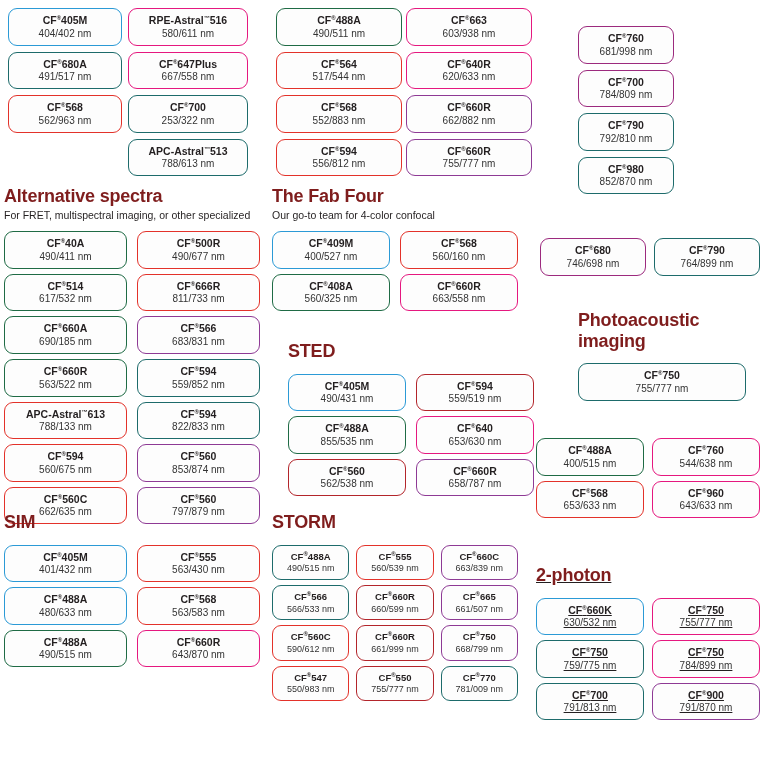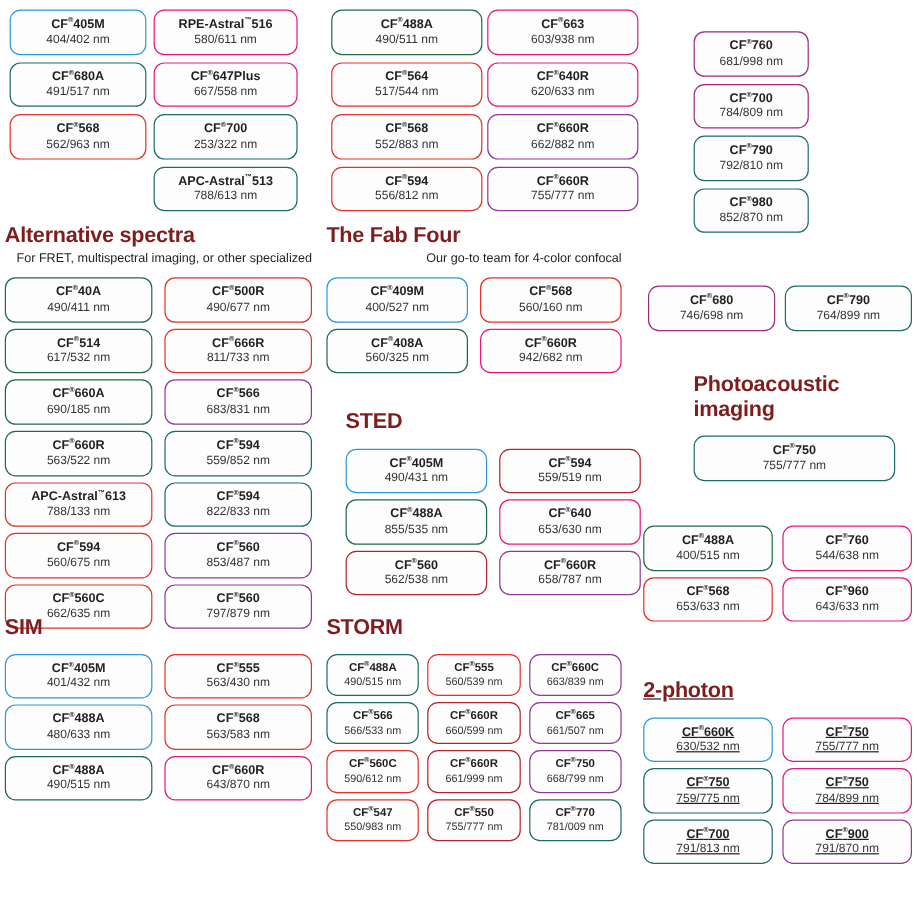--- a/index.html
+++ b/index.html
@@ -30,21 +30,21 @@
     text-align: left;
     color: #7f1d1d;
     line-height: 1.15;
     letter-spacing: -0.2px;
   }
   .sec-title.big {
     font-size: 18px;
   }
   .sec-sub {
     font-size: 10.5px;
-    text-align: right;
+    text-align: left;
     color: #231f20;
     margin-top: 2px;
     line-height: 1.2;
   }
 
   
   .grid {
     display: grid;
     box-sizing: border-box;
   }
@@ -240,21 +240,21 @@
       <div class="chip c-teal">
         <div class="nm">CF<sup>®</sup>594</div>
         <div class="sp">822/833 nm</div>
       </div>
       <div class="chip c-red">
         <div class="nm">CF<sup>®</sup>594</div>
         <div class="sp">560/675 nm</div>
       </div>
       <div class="chip c-purple">
         <div class="nm">CF<sup>®</sup>560</div>
-        <div class="sp">853/487 nm</div>
+        <div class="sp">853/874 nm</div>
       </div>
       <div class="chip c-red">
         <div class="nm">CF<sup>®</sup>560C</div>
         <div class="sp">662/635 nm</div>
       </div>
       <div class="chip c-purple">
         <div class="nm">CF<sup>®</sup>560</div>
         <div class="sp">797/879 nm</div>
       </div>
     </div>
@@ -271,21 +271,21 @@
       <div class="chip c-red">
         <div class="nm">CF<sup>®</sup>568</div>
         <div class="sp">560/160 nm</div>
       </div>
       <div class="chip c-green">
         <div class="nm">CF<sup>®</sup>408A</div>
         <div class="sp">560/325 nm</div>
       </div>
       <div class="chip c-magenta">
         <div class="nm">CF<sup>®</sup>660R</div>
-        <div class="sp">942/682 nm</div>
+        <div class="sp">663/558 nm</div>
       </div>
     </div>
 </div>
 
 <div class="panel" style="left:288px; top:341px; width:246px;">
   <div class="sec-title big">STED</div>
   <div class="grid" style="grid-template-columns:repeat(2,1fr); gap:5px 10px; margin-top:12px;">
       <div class="chip c-blue">
         <div class="nm">CF<sup>®</sup>405M</div>
         <div class="sp">490/431 nm</div>

